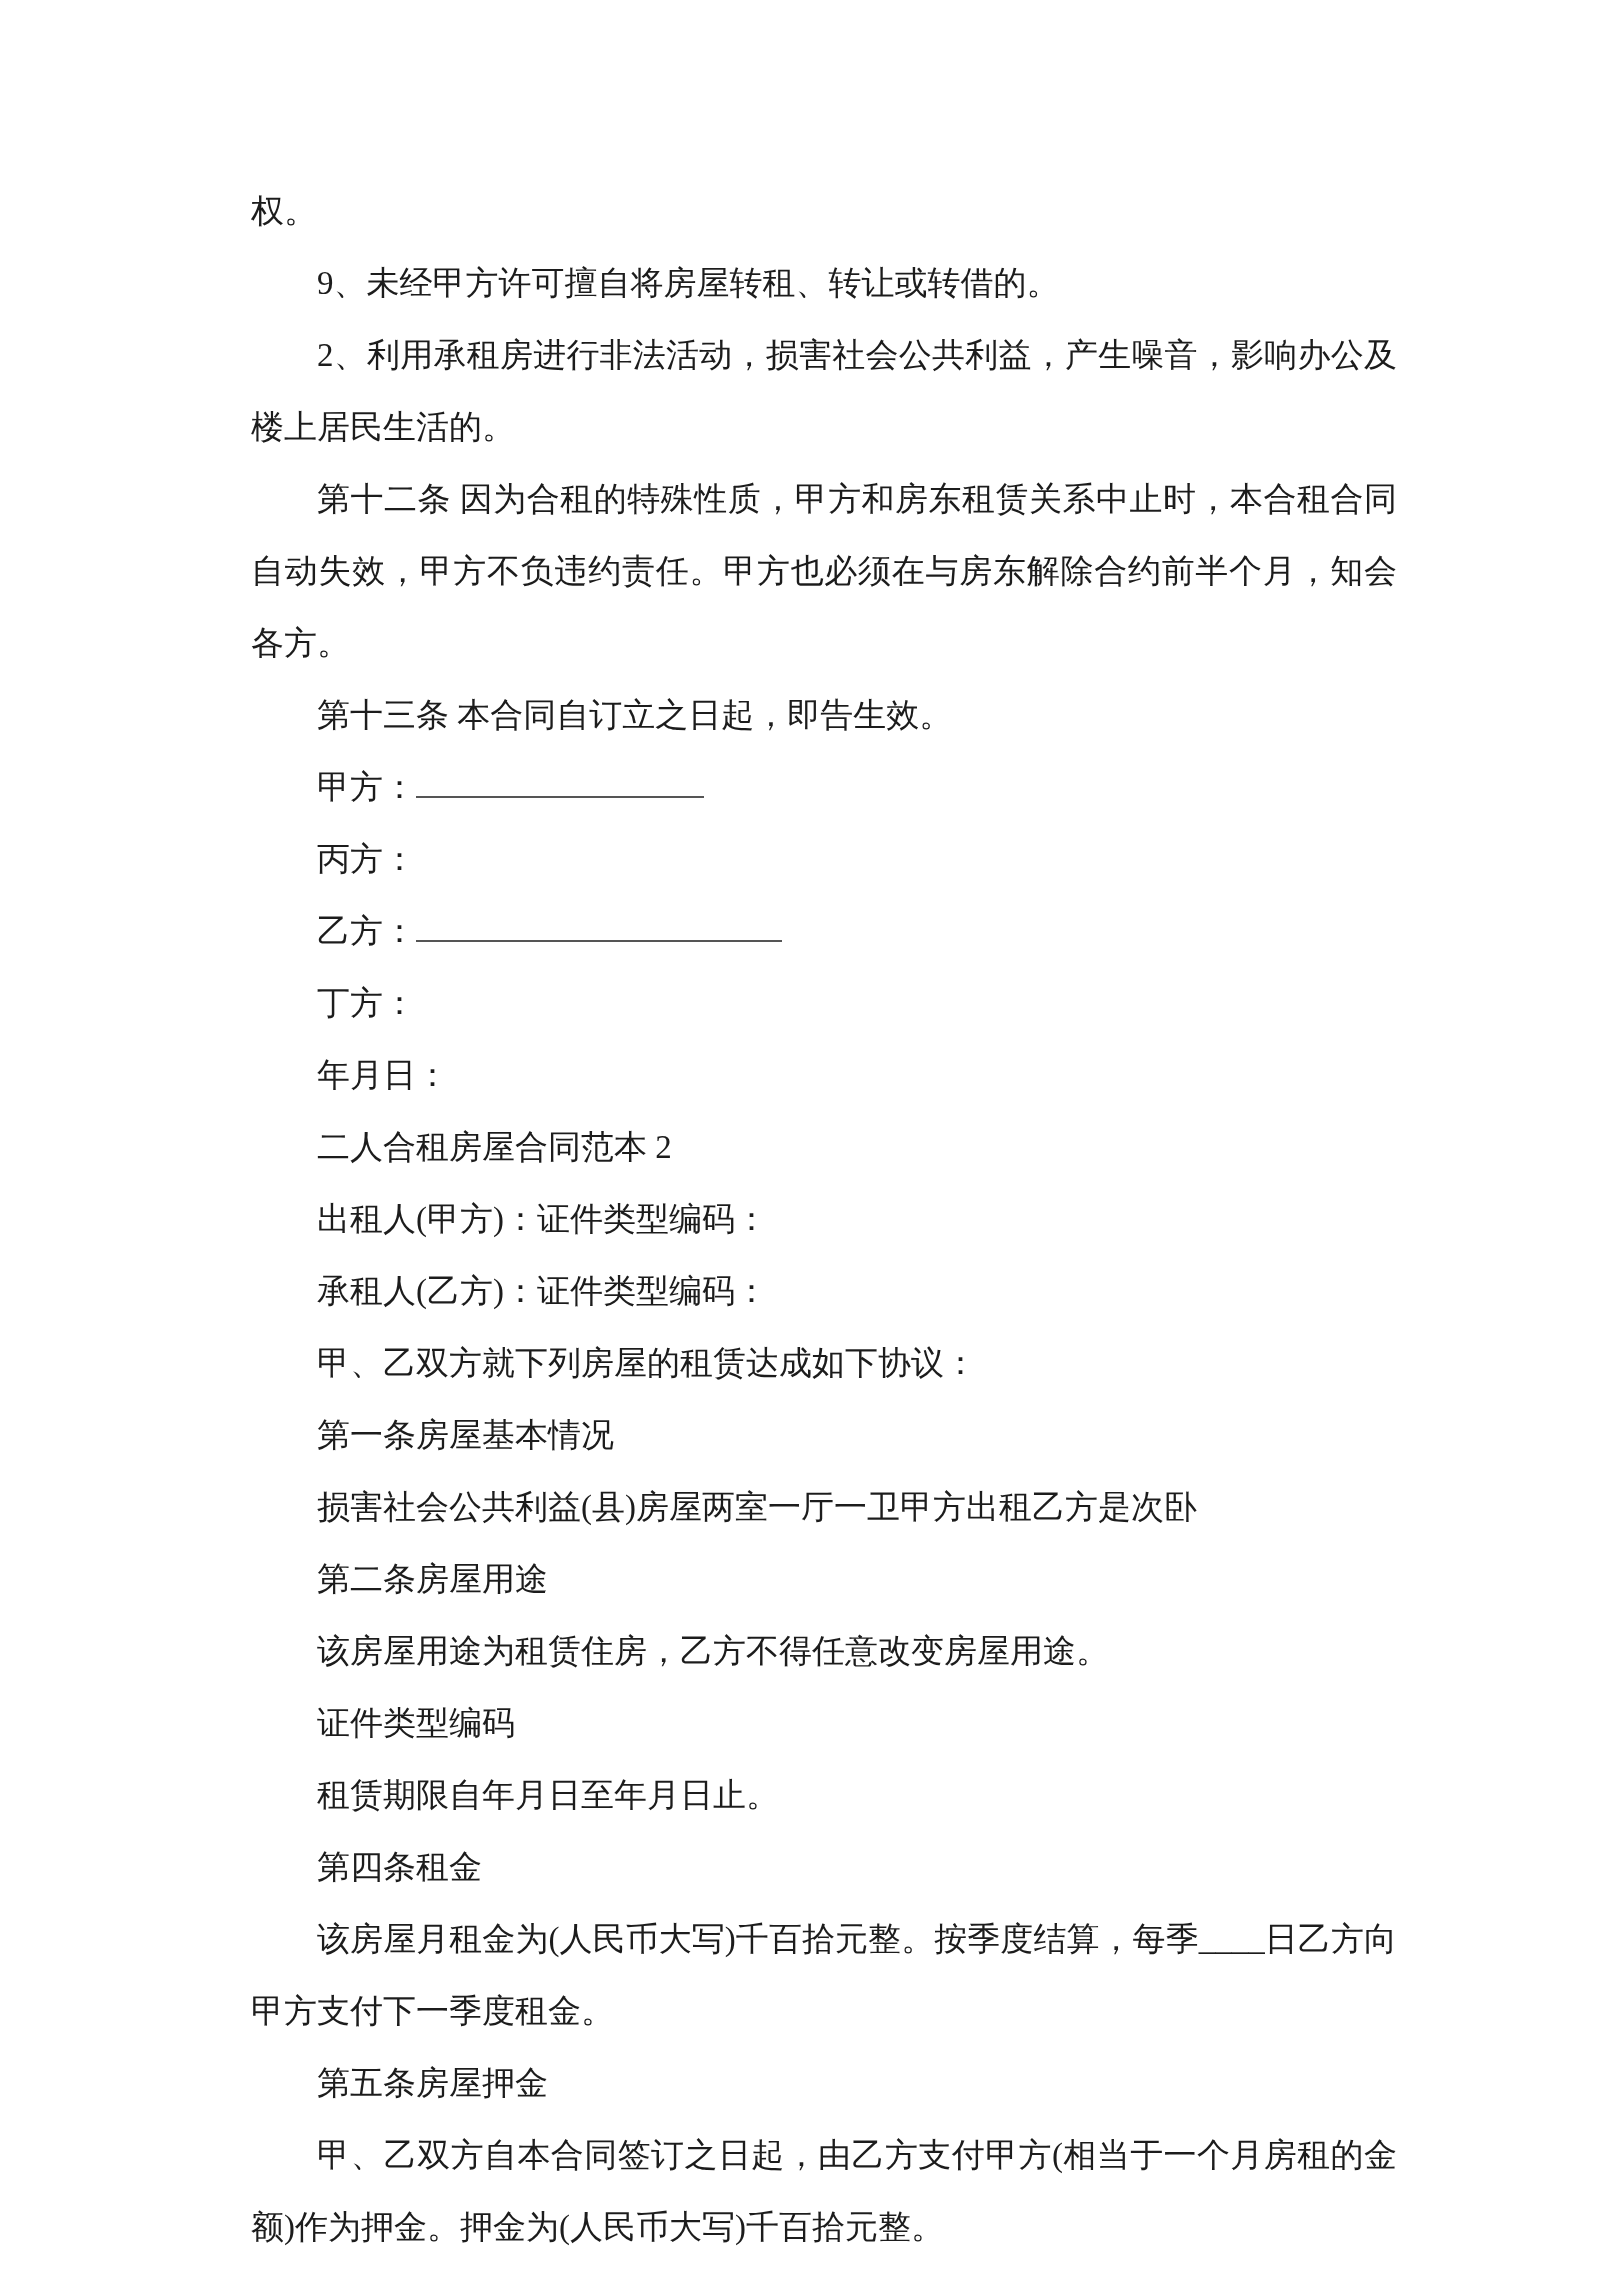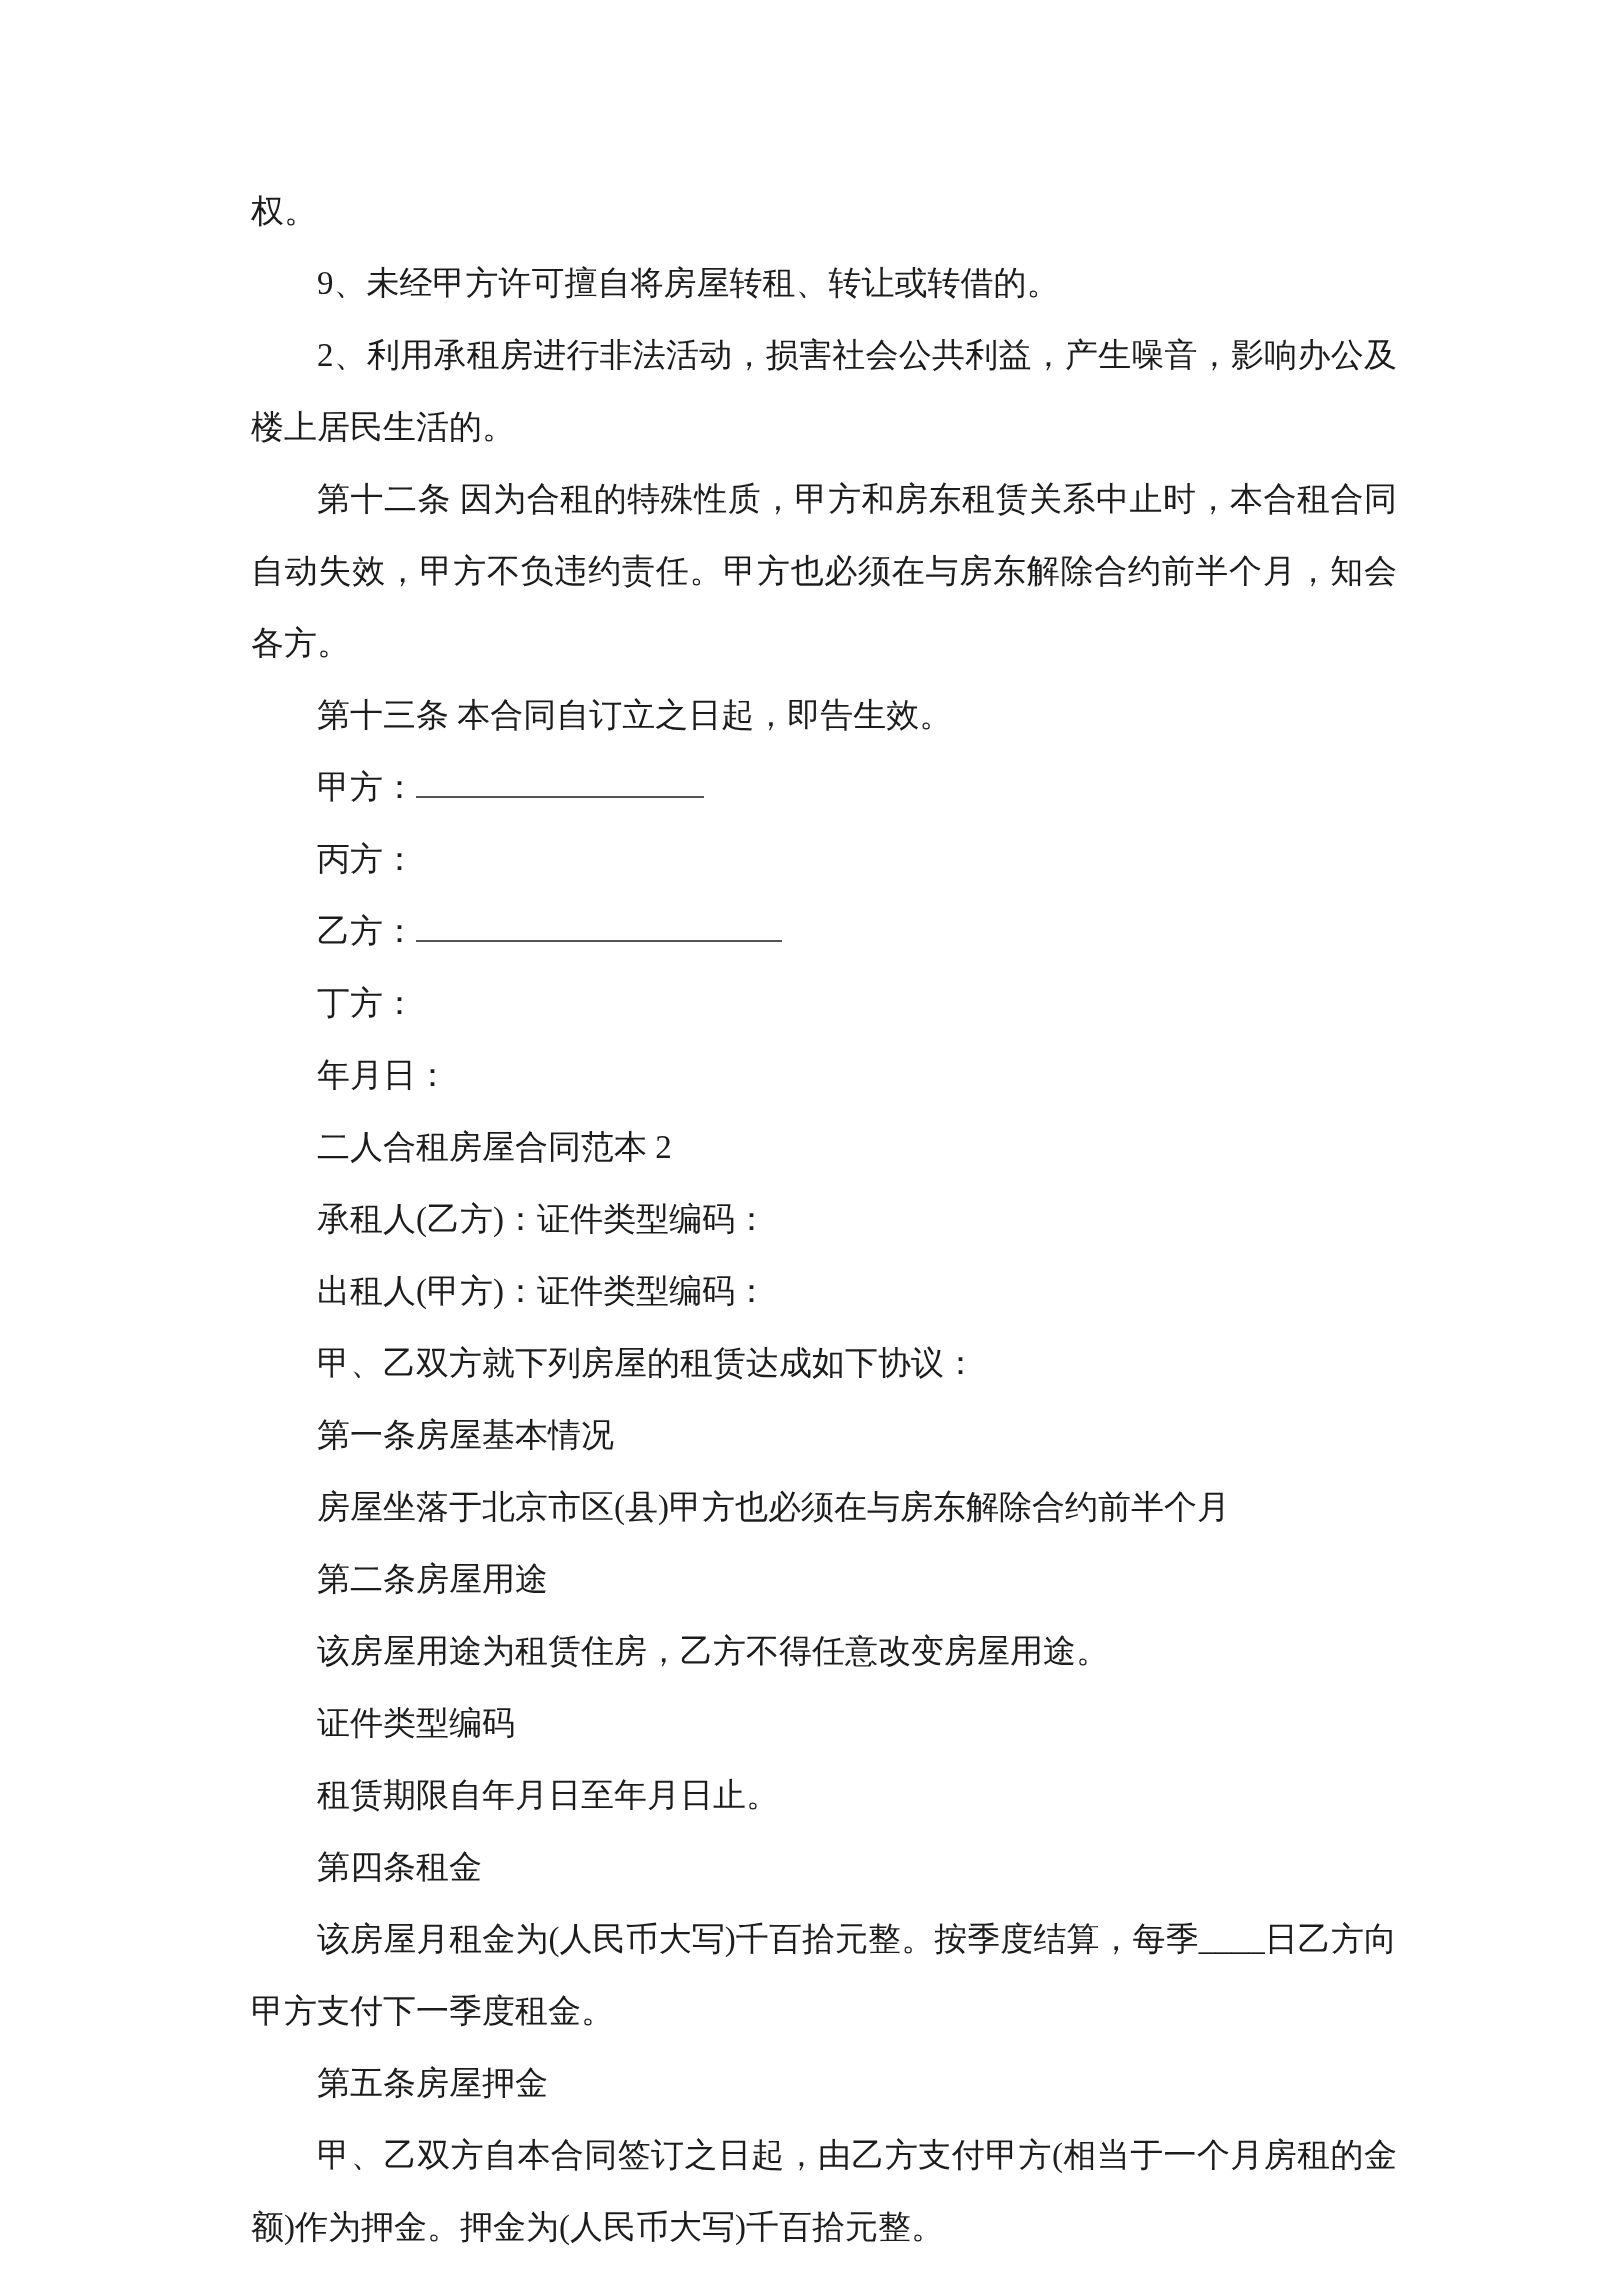--- a/index.html
+++ b/index.html
@@ -61,29 +61,29 @@
   <p class="para indent">
     <span>乙方：</span><span class="uline uline-b"></span>
   </p>
 
   <p class="para indent">丁方：</p>
 
   <p class="para indent">年月日：</p>
 
   <p class="para indent">二人合租房屋合同范本 2</p>
 
+  <p class="para indent">出租人(甲方)：证件类型编码：</p>
+
   <p class="para indent">承租人(乙方)：证件类型编码：</p>
-
-  <p class="para indent">出租人(甲方)：证件类型编码：</p>
 
   <p class="para indent">甲、乙双方就下列房屋的租赁达成如下协议：</p>
 
   <p class="para indent">第一条房屋基本情况</p>
 
-  <p class="para indent">房屋坐落于北京市区(县)甲方也必须在与房东解除合约前半个月</p>
+  <p class="para indent">损害社会公共利益(县)房屋两室一厅一卫甲方出租乙方是次卧</p>
 
   <p class="para indent">第二条房屋用途</p>
 
   <p class="para indent">该房屋用途为租赁住房，乙方不得任意改变房屋用途。</p>
 
   <p class="para indent">证件类型编码</p>
 
   <p class="para indent">租赁期限自年月日至年月日止。</p>
 
   <p class="para indent">第四条租金</p>

